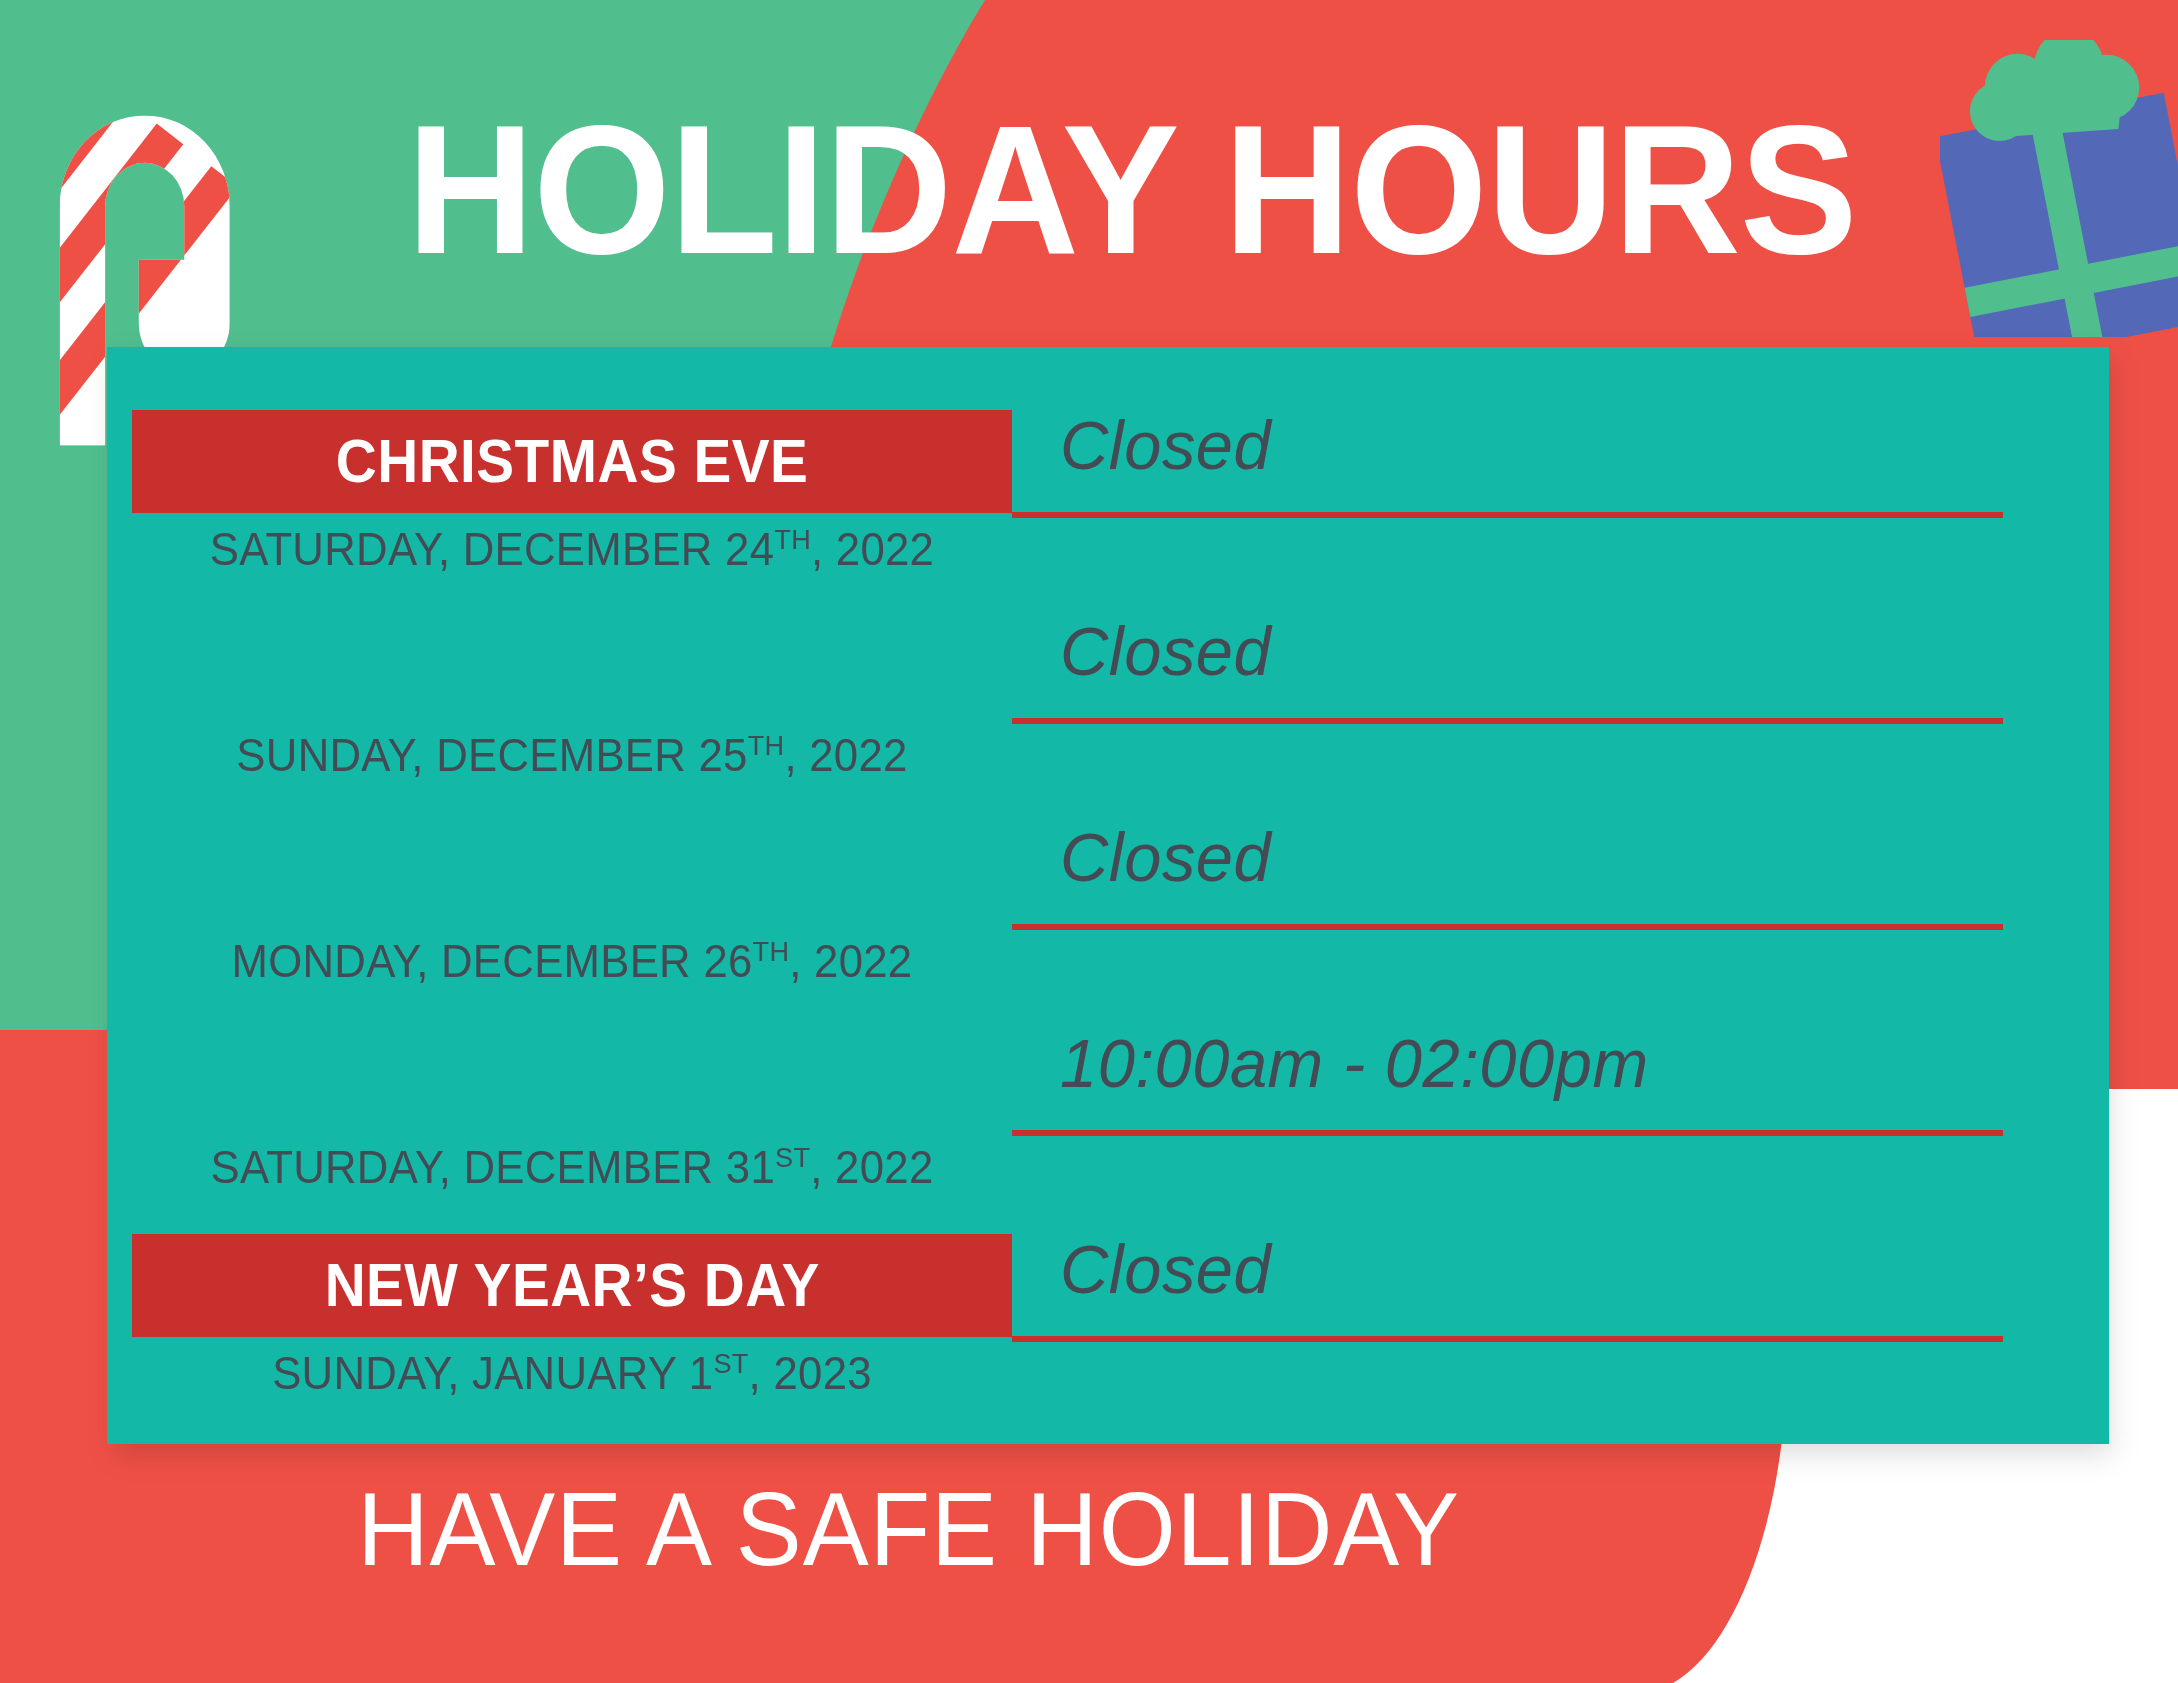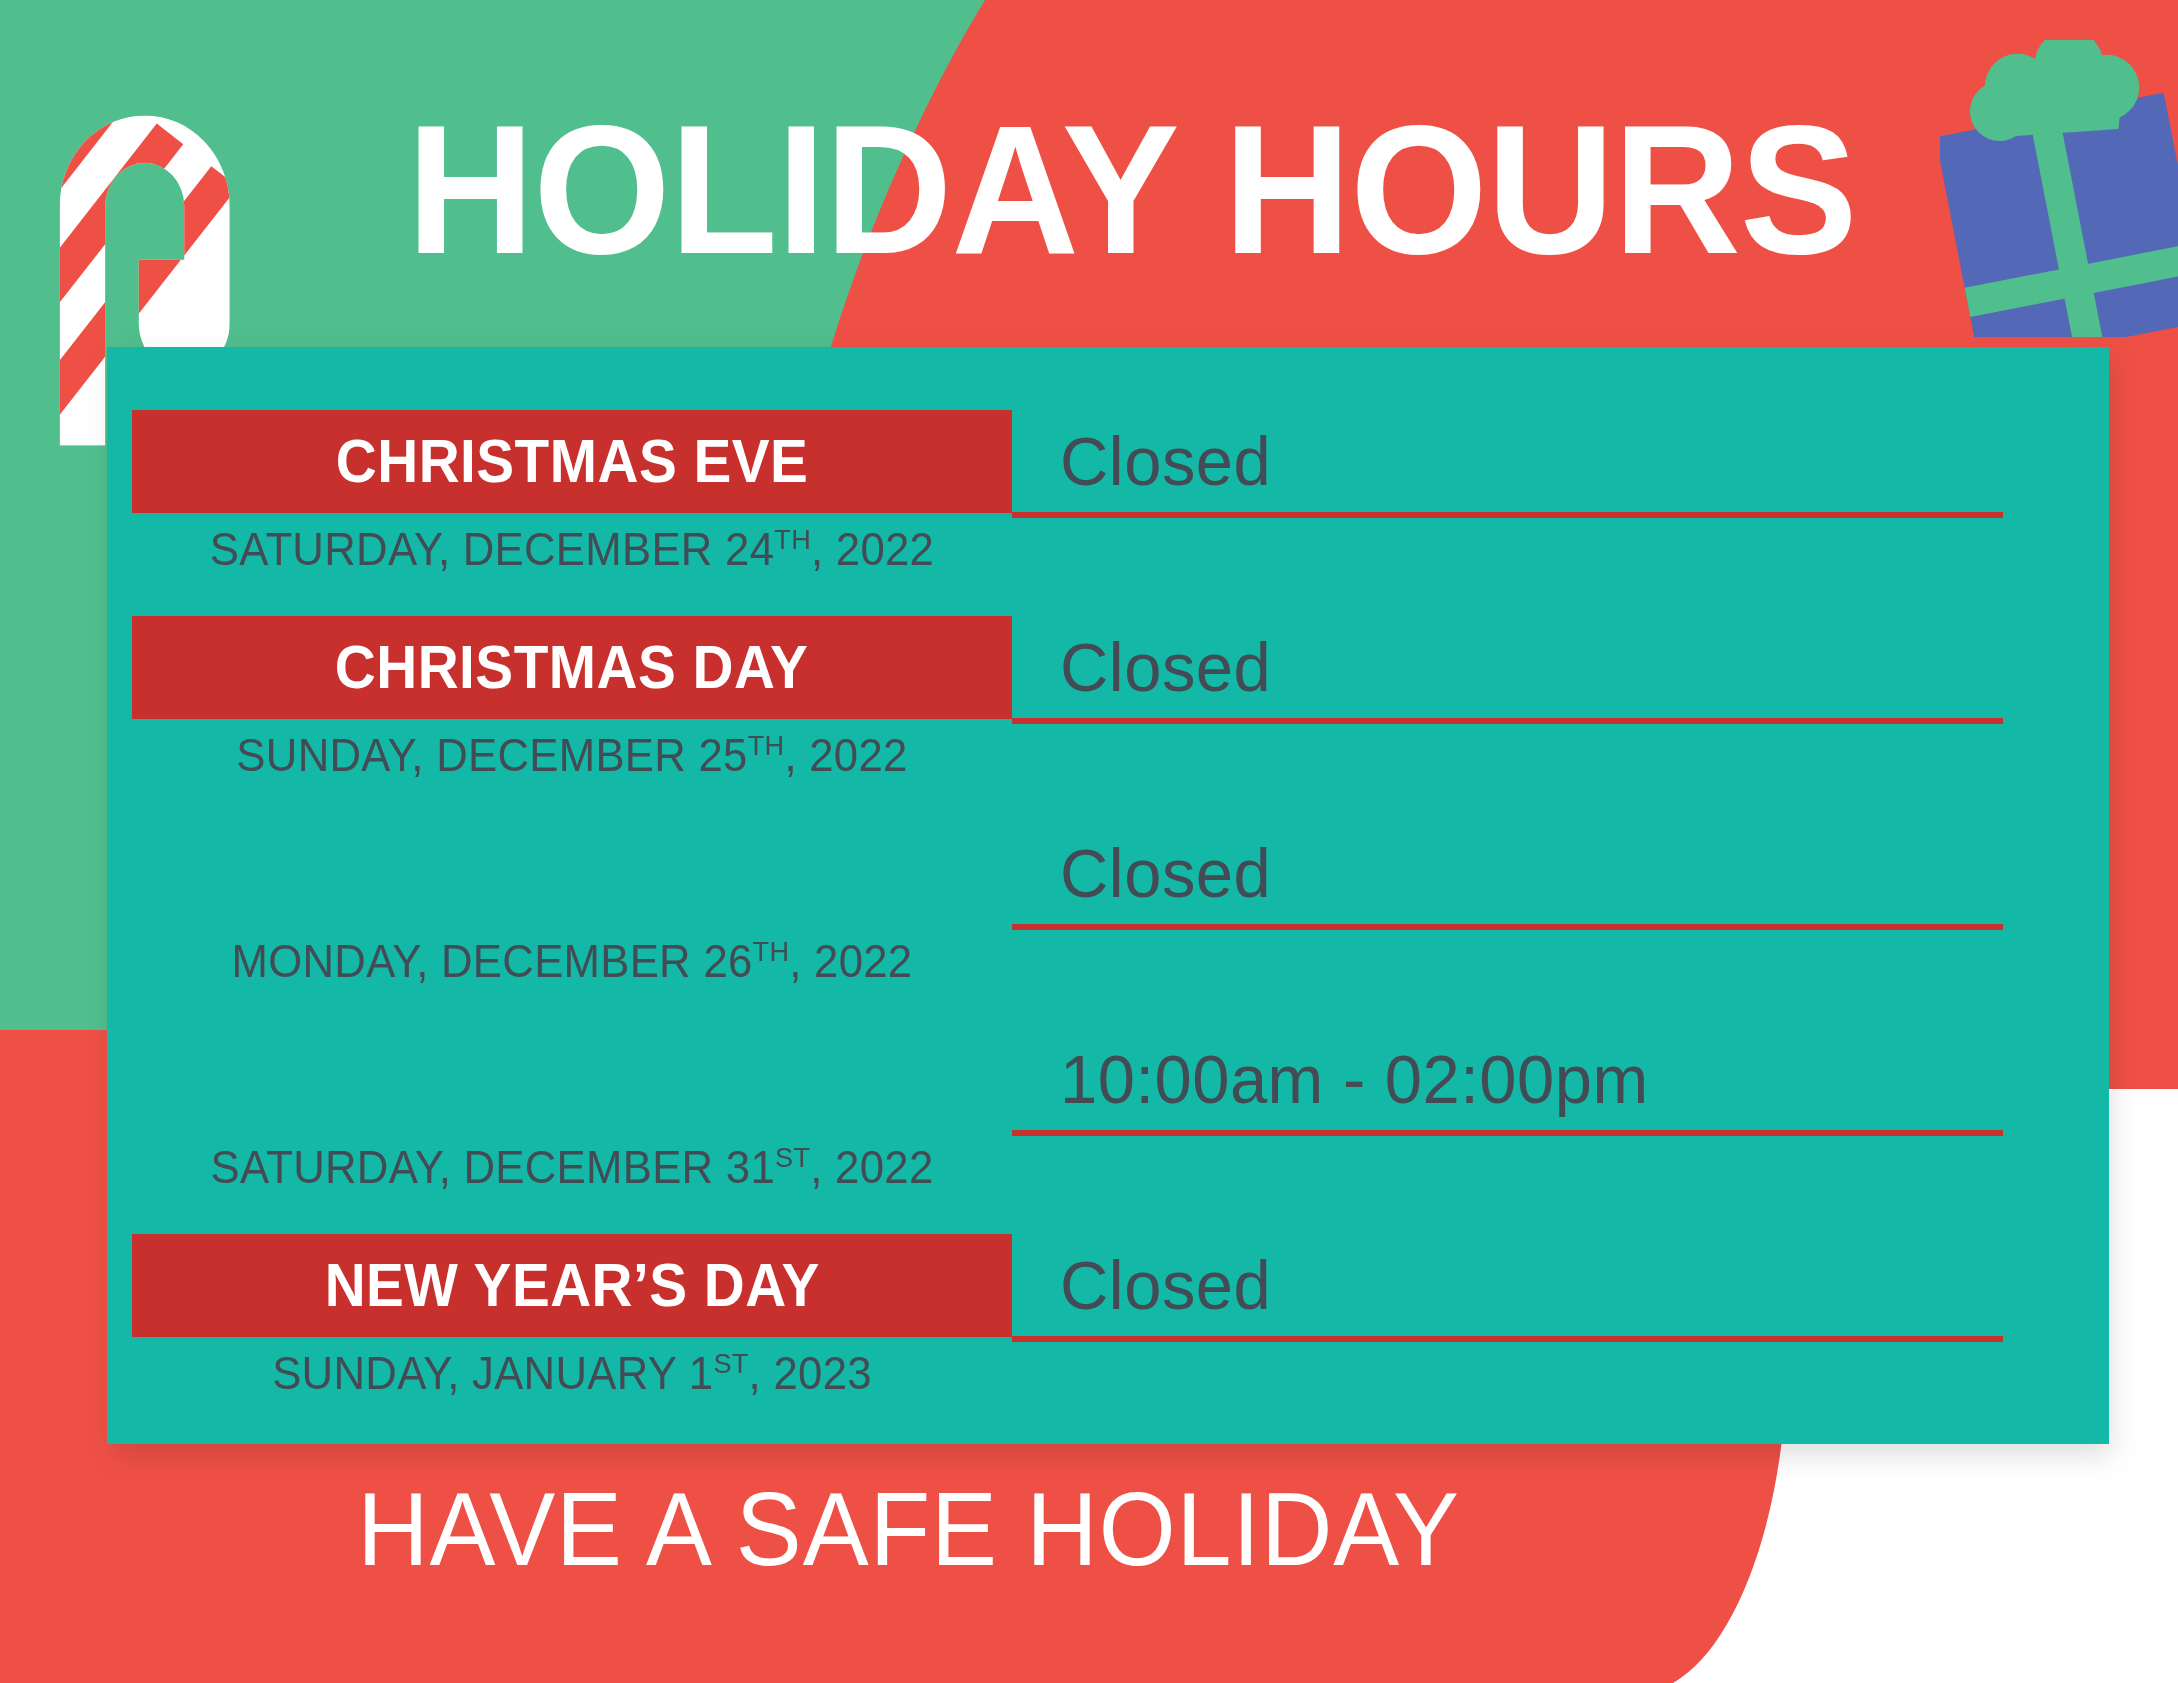--- a/index.html
+++ b/index.html
@@ -120,21 +120,22 @@
     line-height: 61px;
     transform: scaleX(0.93);
     white-space: nowrap;
   }
 
   .hours-cell {
     position: absolute;
     left: 953px; top: 0;
     width: 990px; height: 103px;
     display: flex;
-    align-items: center;
+    align-items: flex-start;
+    font-style: italic;
   }
   .hours-text {
     color: #434b54;
     font-size: 69px;
     line-height: 71px;
     font-weight: 400;
     letter-spacing: 0.5px;
     transform: scaleX(0.97);
     transform-origin: left center;
     white-space: nowrap;
@@ -249,23 +250,20 @@
         <span class="name-bar-label">CHRISTMAS EVE</span>
       </div>
       <div class="hours-cell">
         <span class="hours-text">Closed</span>
       </div>
       <div class="row-rule"></div>
       <div class="date-text"><span>SATURDAY, DECEMBER 24</span><sup>TH</sup><span>, 2022</span></div>
     </div>
 
     <div class="row row-1">
-      <div class="name-bar">
-        <span class="name-bar-label">CHRISTMAS DAY</span>
-      </div>
       <div class="hours-cell">
         <span class="hours-text">Closed</span>
       </div>
       <div class="row-rule"></div>
       <div class="date-text"><span>SUNDAY, DECEMBER 25</span><sup>TH</sup><span>, 2022</span></div>
     </div>
 
     <div class="row row-2">
       <div class="hours-cell">
         <span class="hours-text">Closed</span>

